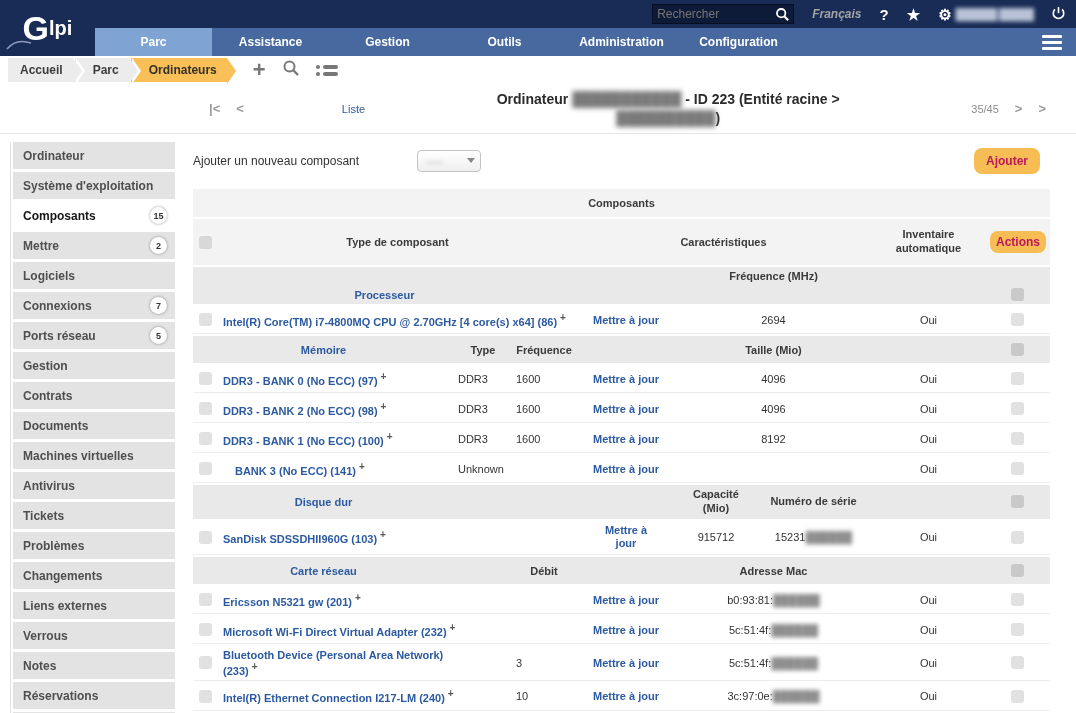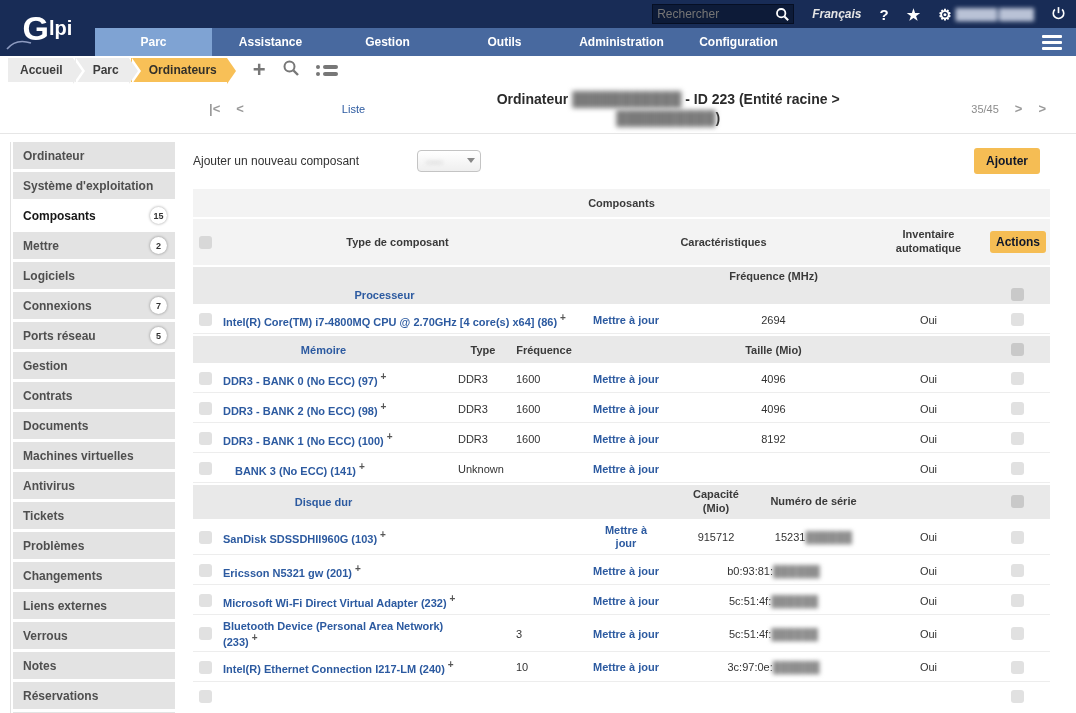--- a/index.html
+++ b/index.html
@@ -36,21 +36,21 @@
   .burger div { height:3px; background:#fff; margin:3px 0; border-radius:1px; }
   .searchbox {
     position:relative; width:142px; height:20px; background:#0d1b38;
     border:1px solid #060f24; display:flex; align-items:center;
   }
   .searchbox input {
     background:transparent; border:none; outline:none; color:#eee;
     font-size:12px; width:112px; padding:0 4px; font-family:"Liberation Sans",sans-serif;
   }
   .searchbox .mag { position:absolute; right:3px; top:2px; }
-  .tb-link { color:#e5e5e5; font-size:12px; font-weight:bold; font-style:italic; cursor:pointer; }
+  .tb-link { color:#a3a3a3; font-size:12px; font-weight:bold; font-style:italic; cursor:pointer; }
   .tb-ico { color:#fff; font-size:15px; font-weight:bold; cursor:pointer; line-height:1; }
   .userbox { display:flex; align-items:center; gap:4px; color:#fff; font-size:12px; cursor:pointer; }
   .mask { filter:blur(2px); color:#8e8e8e; }
   .mask-light { filter:blur(2px); color:#b9c2d6; font-size:11px; letter-spacing:-1px; }
   
   .crumbrow { height:28px; display:flex; align-items:center; padding-left:8px; background:#fff; }
   .crumb {
     position:relative; background:#ececec; color:#3c3c3c; font-weight:bold; font-size:12px;
     padding:5px 10px 5px 18px; cursor:pointer; margin-right:2px;
   }
@@ -102,22 +102,22 @@
   .addrow .lbl { font-size:12px; color:#333; }
   .sel {
     position:relative; margin-left:58px; width:64px; height:22px;
     border:1px solid #c4c4c4; border-radius:4px; background:linear-gradient(#fff,#efefef);
     display:flex; align-items:center; padding:0 16px 0 8px; cursor:pointer;
   }
   .sel .val { font-size:10px; }
   .sel .arr { position:absolute; right:5px; top:7px; width:0; height:0;
     border-left:4px solid transparent; border-right:4px solid transparent; border-top:5px solid #888; }
   .btn {
-    background:#f5bd54; color:#0f172a; font-weight:bold; font-size:12px;
-    border:none; border-radius:3px; padding:6px 12px; cursor:pointer;
+    background:#f5bd54; color:#be185d; font-weight:bold; font-size:12px;
+    border:none; border-radius:8px; padding:6px 12px; cursor:pointer;
     font-family:"Liberation Sans",sans-serif;
   }
   .addrow .btn { margin-left:auto; margin-right:10px; }
   
   .ctable { margin-top:9px; display:flex; flex-direction:column; gap:2px; font-size:11px; }
   .trow { display:grid; grid-template-columns:26px 235px 58px 64px 100px 80px 115px 115px 1fr; align-items:center; }
   .trow.ttl { display:block; background:#f3f3f3; text-align:center; font-weight:bold; color:#3a3a3a; padding:8px 0; }
   .trow.head { background:#f3f3f3; min-height:46px; font-weight:bold; color:#3a3a3a; }
   .trow.sec { background:#e9e9e9; min-height:27px; font-weight:bold; color:#3a3a3a; }
   .trow.data { background:#fff; border-bottom:1px solid #ededed; min-height:28px; }
@@ -419,20 +419,28 @@
             </div>
             <div class="c left" style="grid-column: 2 / 5;"><a class="lnk">SanDisk SDSSDHII960G (103)</a><span class="plus">+</span></div>
             <div class="c center" style="grid-column: 5 / 6;"><a class="lnk wrapnarrow twoline">Mettre à jour</a></div>
             <div class="c center" style="grid-column: 6 / 7;">915712</div>
             <div class="c center" style="grid-column: 7 / 8;"><span>15231</span><span class="mask">██████</span></div>
             <div class="c center" style="grid-column: 8 / 9;">Oui</div>
             <div class="c" style="grid-column: 9 / 10;">
               <span class="cbx"></span>
             </div>
           </div>
+          <div class="trow sec">
+            <div class="c center" style="grid-column: 1 / 3;"><a class="lnk">Carte réseau</a></div>
+            <div class="c center" style="grid-column: 4 / 5;">Débit</div>
+            <div class="c center" style="grid-column: 6 / 8;">Adresse Mac</div>
+            <div class="c" style="grid-column: 9 / 10;">
+              <span class="cbx"></span>
+            </div>
+          </div>
           <div class="trow data">
             <div class="c" style="grid-column: 1 / 2;">
               <span class="cbx"></span>
             </div>
             <div class="c left" style="grid-column: 2 / 4;"><span class="netname"><a class="lnk">Ericsson N5321 gw (201)</a><span class="plus">+</span></span></div>
             <div class="c left" style="grid-column: 4 / 5;"></div>
             <div class="c center" style="grid-column: 5 / 6;"><a class="lnk">Mettre à jour</a></div>
             <div class="c center" style="grid-column: 6 / 8;"><span>b0:93:81:</span><span class="mask">██████</span></div>
             <div class="c center" style="grid-column: 8 / 9;">Oui</div>
             <div class="c" style="grid-column: 9 / 10;">

